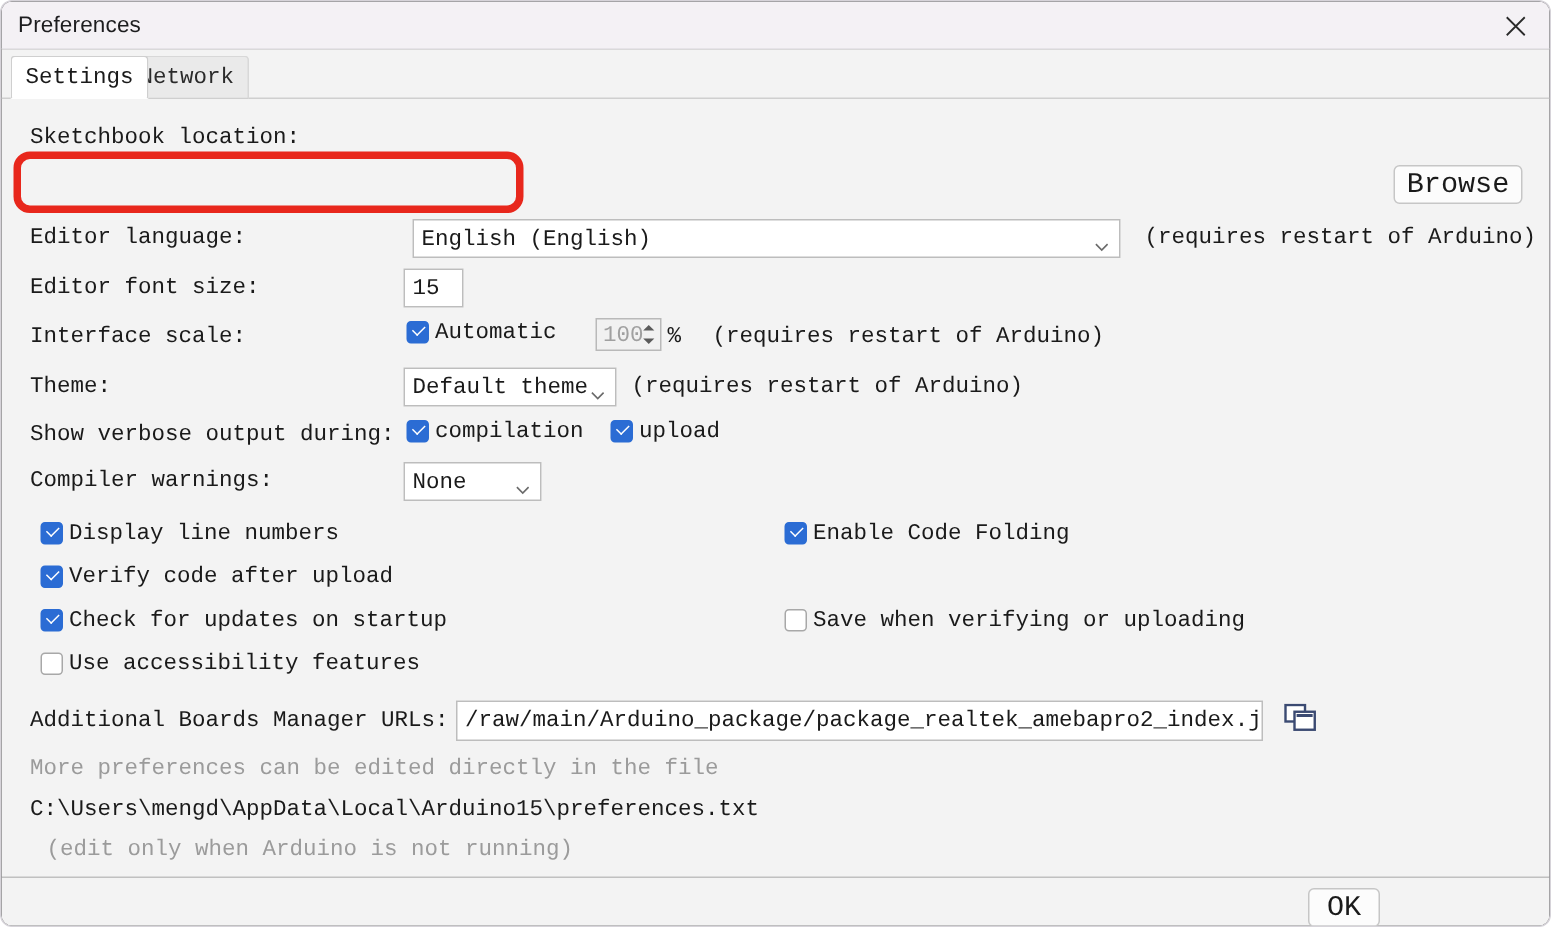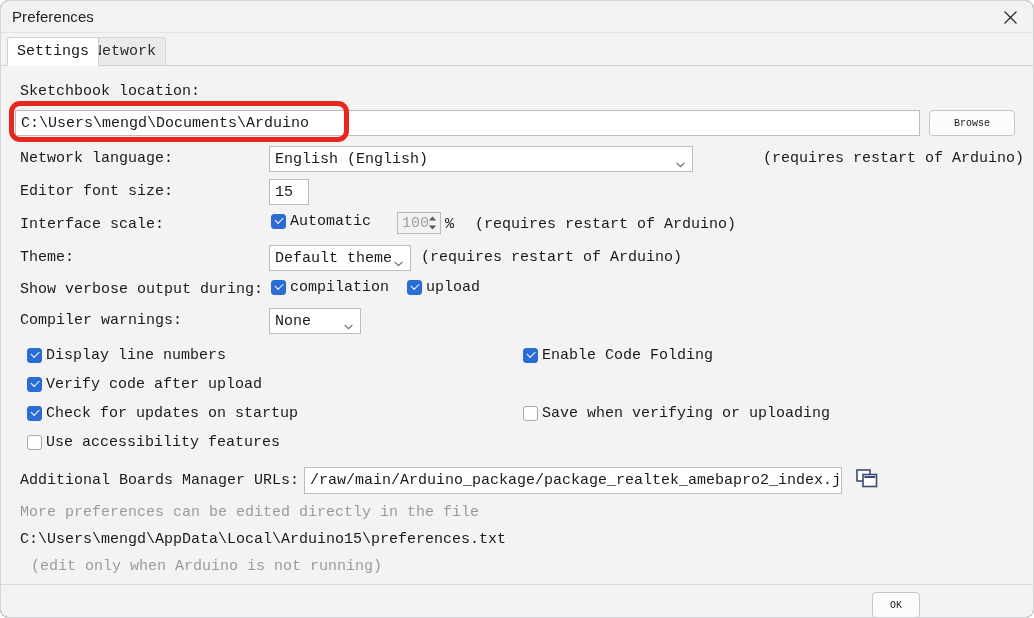--- a/index.html
+++ b/index.html
@@ -99,21 +99,21 @@
     padding-left: 5px;
     white-space: nowrap; overflow: hidden;
   }
   
   .btn {
     position: absolute;
     background: #fcfcfc;
     border: 1px solid #c6c6c6;
     border-radius: 4px;
     font-family: "Liberation Mono", monospace;
-    font-size: 10px; color: #1a1a1a;
+    font-size: 19px; color: #1a1a1a;
     display: flex; align-items: center; justify-content: center;
     cursor: default;
   }
   
   .sel {
     position: absolute;
     background: #ffffff;
     border: 1px solid #bdbdbd;
     font-family: "Liberation Mono", monospace;
     font-size: 15px; color: #1a1a1a;
@@ -223,25 +223,24 @@
       <span>Settings</span>
     </div>
     <div class="tab inactive">
       <span>Network</span>
     </div>
   </div>
 
   <div class="panel">
 
     <div class="lbl" style="left:19px; top:17px;">Sketchbook location:</div>
-    <div class="tfield" style="left:14px; top:44px; width:905px; height:26px;">C:\Users\mengd\Documents\Arduino</div>
     <div class="btn" style="left:928px; top:44px; width:86px; height:26px;">Browse</div>
 
-    <div class="lbl" style="left:19px; top:84px;">Network language:</div>
-    <div class="sel" style="left:268px; top:80px; width:424px; height:26px;">
+    <div class="lbl" style="left:19px; top:84px;">Editor language:</div>
+    <div class="sel" style="left:274px; top:80px; width:472px; height:26px;">
       <span>English (English)</span>
       <span class="chev">
         <svg width="9" height="6" viewBox="0 0 9 6">
             <path d="M0.6 0.8 L4.5 4.7 L8.4 0.8" stroke="#6a6a6a" stroke-width="1.1" fill="none"></path>
           </svg>
       </span>
     </div>
     <div class="lbl" style="left:762px; top:84px;">(requires restart of Arduino)</div>
 
     <div class="lbl" style="left:19px; top:117px;">Editor font size:</div>

